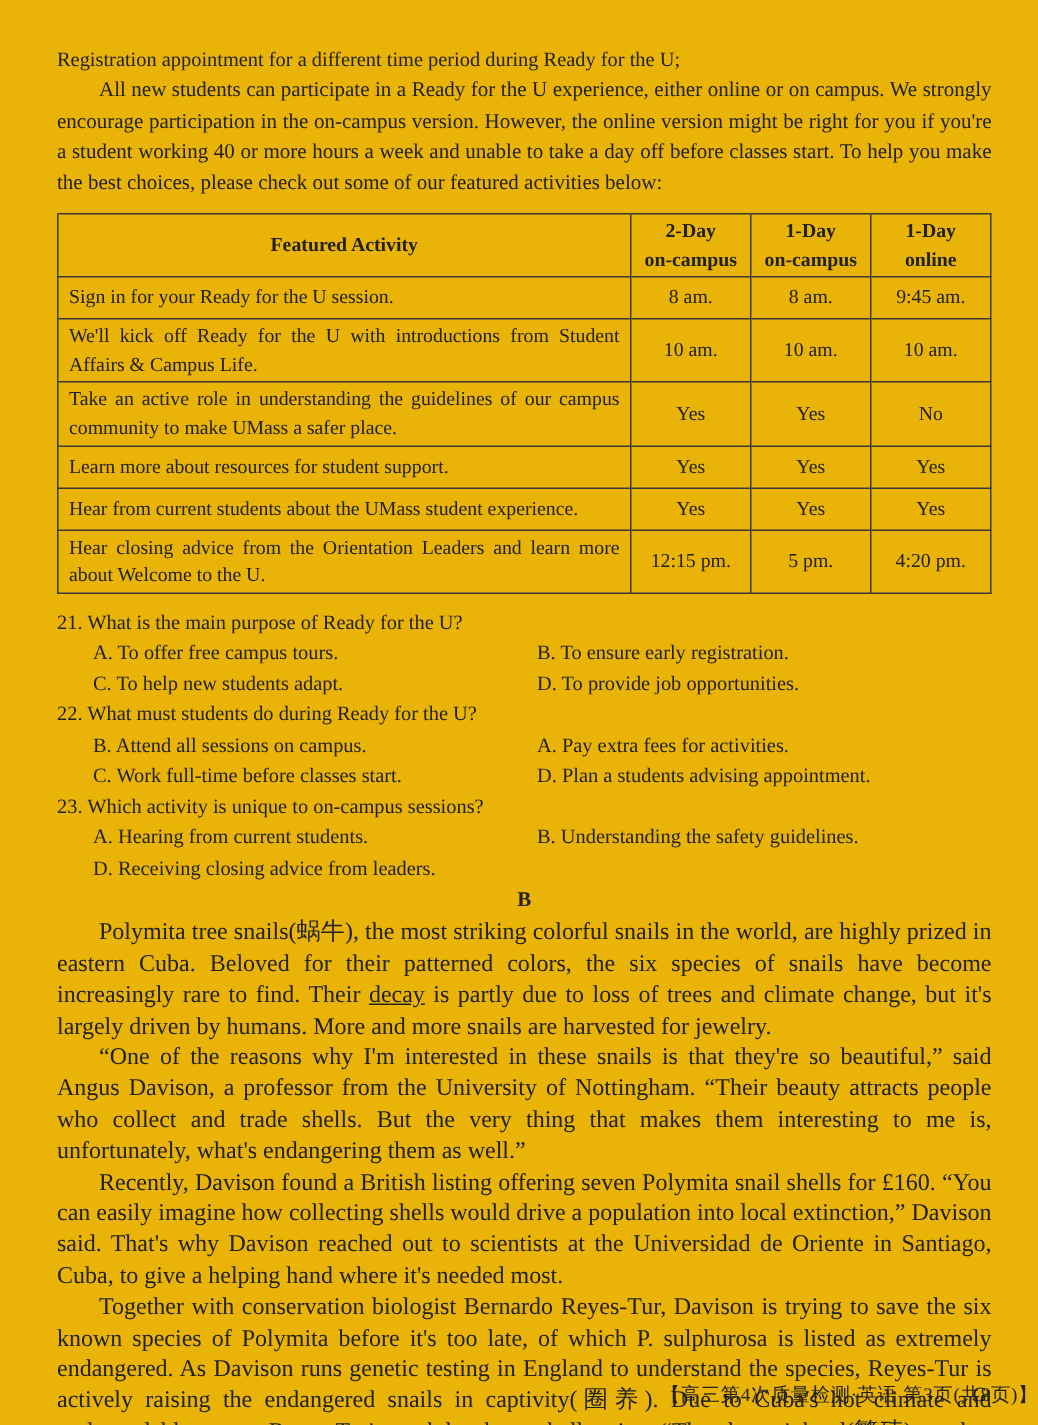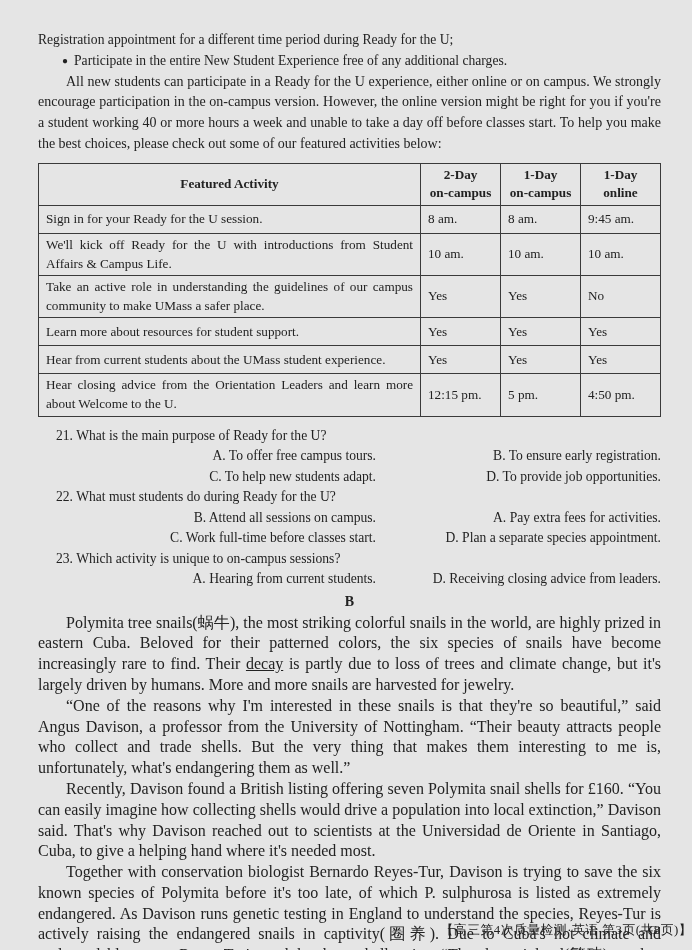--- a/index.html
+++ b/index.html
@@ -7,21 +7,21 @@
     width:692px;height:950px;
     background:#ffffff;
     font-family:"Liberation Serif","DejaVu Serif",serif;
     color:#222;
   }
   .page{
     position:relative;
     width:692px;height:950px;
     box-sizing:border-box;
     padding:30px 31px 0 38px;
-    background:#e5e5e5;
+    background:#eab308;
     overflow:hidden;
   }
   .body-text{font-size:14px;line-height:20.8px;text-align:justify;}
   .intro-line{font-size:13.6px;line-height:20.8px;}
   .bullet-line{font-size:13.6px;line-height:20.8px;padding-left:24px;}
   .bullet-glyph{font-size:10px;vertical-align:1px;margin-right:6px;}
   .indent{text-indent:28px;}
 
   table.activities{
     width:100%;
@@ -30,26 +30,26 @@
     font-size:13.2px;
   }
   table.activities td{
     border:1.2px solid #3a3a3a;
     padding:2px 7px;
     line-height:18.6px;
     vertical-align:middle;
   }
   td.hdr-activity{text-align:center;font-weight:bold;height:36px;margin-left:11px;}
   td.hdr-col{text-align:center;font-weight:bold;width:65px;padding:2px 2px;}
-  td.val{text-align:left;white-space:nowrap;padding:2px 2px;height:23px;}
+  td.val{text-align:center;white-space:nowrap;padding:2px 2px;height:23px;}
   td.activity{text-align:justify;}
 
-  .questions{margin-top:9px;font-size:13.6px;line-height:20.5px;margin-left:18px;}
+  .questions{margin-top:9px;font-size:13.6px;line-height:20.5px;}
   .q-line{}
-  .options{display:grid;grid-template-columns:296px 1fr;padding-left:24px;text-align:right;}
+  .options{display:grid;grid-template-columns:296px 1fr;padding-left:24px;}
   .opt{}
 
   .section-label{text-align:center;font-weight:bold;font-size:14px;margin-top:2px;line-height:20px;}
 
   .passage{margin-top:1px;}
   .para{font-size:16px;line-height:20.8px;text-align:justify;text-indent:28px;margin:0;}
   .uline{text-decoration:underline;}
 
   .footer{
     position:absolute;
@@ -67,23 +67,20 @@
     font-size:13.5px;
   }
 </style>
 </head>
 <body>
 
 <div class="page">
 
   <div class="intro-line">Registration appointment for a different time period during Ready for the U;</div>
 
-  <div class="bullet-line">
-    <span class="bullet-glyph">●</span><span>Participate in the entire New Student Experience free of any additional charges.</span>
-  </div>
 
   <div class="body-text indent">All new students can participate in a Ready for the U experience, either online or on campus. We strongly encourage participation in the on-campus version. However, the online version might be right for you if you're a student working 40 or more hours a week and unable to take a day off before classes start. To help you make the best choices, please check out some of our featured activities below:</div>
 
   <table class="activities">
     <tbody>
       <tr>
         <td class="hdr-activity">Featured Activity</td>
         <td class="hdr-col">
           <div>2-Day</div>
           <div>on-campus</div>
@@ -124,21 +121,21 @@
       <tr>
         <td class="activity">Hear from current students about the UMass student experience.</td>
         <td class="val">Yes</td>
         <td class="val">Yes</td>
         <td class="val">Yes</td>
       </tr>
       <tr>
         <td class="activity">Hear closing advice from the Orientation Leaders and learn more about Welcome to the U.</td>
         <td class="val">12:15 pm.</td>
         <td class="val">5 pm.</td>
-        <td class="val">4:50 pm.</td>
+        <td class="val">4:20 pm.</td>
       </tr>
     </tbody>
   </table>
 
   <div class="questions">
 
     <div class="question">
       <div class="q-line"><span>21.</span> <span>What is the main purpose of Ready for the U?</span></div>
       <div class="options">
         <div class="opt">A. To offer free campus tours.</div>
@@ -147,28 +144,29 @@
         <div class="opt">D. To provide job opportunities.</div>
       </div>
     </div>
 
     <div class="question">
       <div class="q-line"><span>22.</span> <span>What must students do during Ready for the U?</span></div>
       <div class="options">
         <div class="opt">B. Attend all sessions on campus.</div>
         <div class="opt">A. Pay extra fees for activities.</div>
         <div class="opt">C. Work full-time before classes start.</div>
-        <div class="opt">D. Plan a separate species appointment.</div>
+        <div class="opt">D. Plan a students advising appointment.</div>
       </div>
     </div>
 
     <div class="question">
       <div class="q-line"><span>23.</span> <span>Which activity is unique to on-campus sessions?</span></div>
       <div class="options">
         <div class="opt">A. Hearing from current students.</div>
+        <div class="opt">B. Understanding the safety guidelines.</div>
         <div class="opt">D. Receiving closing advice from leaders.</div>
       </div>
     </div>
 
   </div>
 
   <div class="section-label">B</div>
 
   <div class="passage">
     <p class="para"><span>Polymita tree snails(蜗牛), the most striking colorful snails in the world, are highly prized in eastern Cuba. Beloved for their patterned colors, the six species of snails have become increasingly rare to find. Their </span><span class="uline">decay</span><span> is partly due to loss of trees and climate change, but it's largely driven by humans. More and more snails are harvested for jewelry.</span></p>

